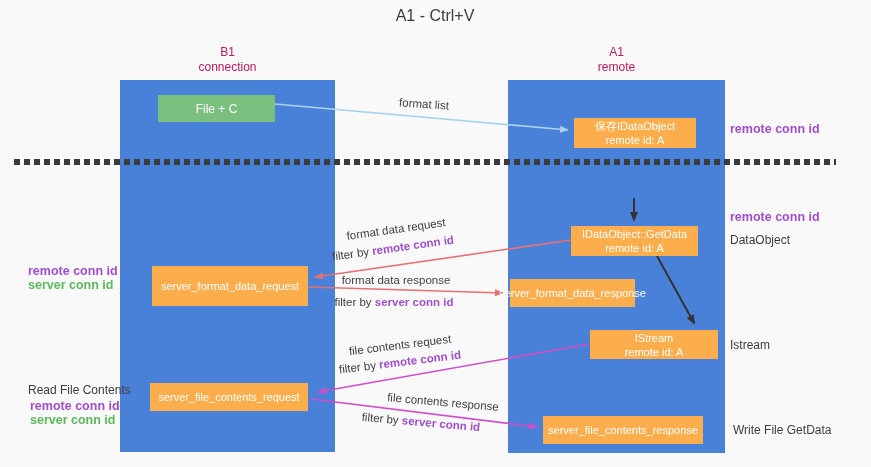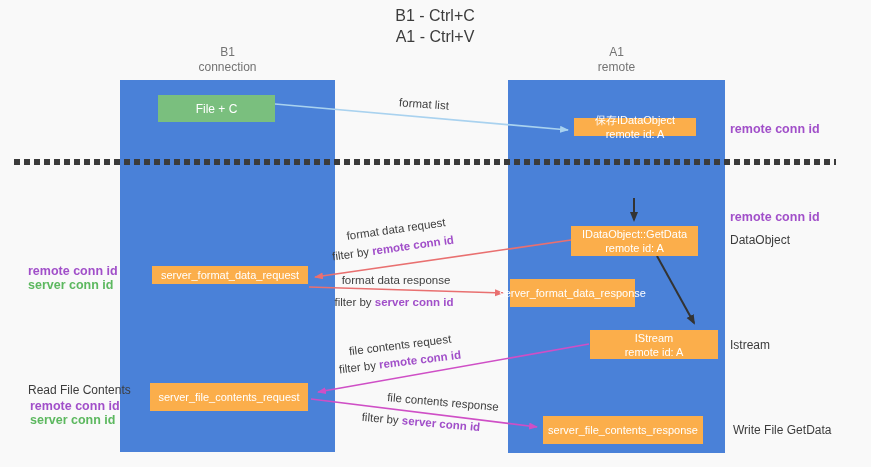--- a/index.html
+++ b/index.html
@@ -2,21 +2,21 @@
 <html><head>
 <meta charset="utf-8">
 <style>
   html,body{margin:0;padding:0;background:#f9f9f9;}
   .canvas{
     position:relative;width:871px;height:467px;background:#f9f9f9;overflow:hidden;
     font-family:"Liberation Sans","DejaVu Sans",sans-serif;color:#3c3c3c;
   }
   .abs{position:absolute;}
   .title{left:285px;top:5px;width:300px;text-align:center;font-size:16px;line-height:21px;color:#3c3c3c;}
-  .lane-header{top:45px;text-align:center;font-size:12px;line-height:15px;color:#737373;}
+  .lane-header{top:45px;text-align:center;font-size:12px;line-height:15px;color:#be185d;}
   .lane{top:80px;background:#4a81d8;}
   .lane-left{left:120px;width:215px;height:372px;}
   .lane-right{left:508px;width:217px;height:373px;}
   .node{display:flex;flex-direction:column;align-items:center;justify-content:center;
         text-align:center;color:#fff;}
   .node-green{background:#7abf7e;font-size:12px;}
   .node-orange{background:#fbae4b;font-size:11px;line-height:14px;}
   .dashed{left:14px;top:159px;width:822px;height:6px;
     background:repeating-linear-gradient(90deg,#3b3b3b 0 6px,transparent 6px 10px);}
   .edge-label{font-size:11.5px;color:#3f3f3f;text-align:center;white-space:nowrap;}
@@ -25,21 +25,20 @@
   .side-label{font-size:12px;color:#3c3c3c;white-space:nowrap;}
   .side-bold{font-size:12.5px;font-weight:bold;line-height:14px;white-space:nowrap;}
   svg.overlay{position:absolute;left:0;top:0;pointer-events:none;}
 </style>
 </head>
 <body>
 
 <div class="canvas">
 
   <div class="abs title">
-    <div>B1 - Ctrl+C</div>
     <div>A1 - Ctrl+V</div>
   </div>
 
   <div class="abs lane-header" style="left:120px;width:215px;">
     <div>B1</div>
     <div>connection</div>
   </div>
   <div class="abs lane-header" style="left:508px;width:217px;">
     <div>A1</div>
     <div>remote</div>
@@ -71,32 +70,32 @@
     <line x1="309" y1="287" x2="503" y2="293" stroke="#e97070" stroke-width="1.6" marker-end="url(#m-red)"></line>
     <line x1="657" y1="256" x2="694" y2="323" stroke="#333333" stroke-width="2" marker-end="url(#m-black)"></line>
     <line x1="589" y1="344" x2="318" y2="392" stroke="#cf4fc6" stroke-width="1.6" marker-end="url(#m-magenta)"></line>
     <line x1="311" y1="399" x2="537" y2="427" stroke="#cf4fc6" stroke-width="1.6" marker-end="url(#m-magenta)"></line>
   </svg>
 
   <div class="abs node node-green" style="left:158px;top:95px;width:117px;height:27px;">
     <span>File + C</span>
   </div>
 
-  <div class="abs node node-orange" style="left:574px;top:118px;width:122px;height:18px;">
+  <div class="abs node node-orange" style="left:574px;top:118px;width:122px;height:30px;">
     <span>保存IDataObject</span>
     <span>remote id: A</span>
   </div>
 
 
   <div class="abs node node-orange" style="left:571px;top:226px;width:127px;height:30px;">
     <span>IDataObject::GetData</span>
     <span>remote id: A</span>
   </div>
 
-  <div class="abs node node-orange" style="left:152px;top:266px;width:156px;height:18px;">
+  <div class="abs node node-orange" style="left:152px;top:266px;width:156px;height:40px;">
     <span>server_format_data_request</span>
   </div>
 
   <div class="abs node node-orange" style="left:510px;top:279px;width:125px;height:28px;">
     <span>server_format_data_response</span>
   </div>
 
   <div class="abs node node-orange" style="left:590px;top:330px;width:128px;height:29px;">
     <span>IStream</span>
     <span>remote id: A</span>

